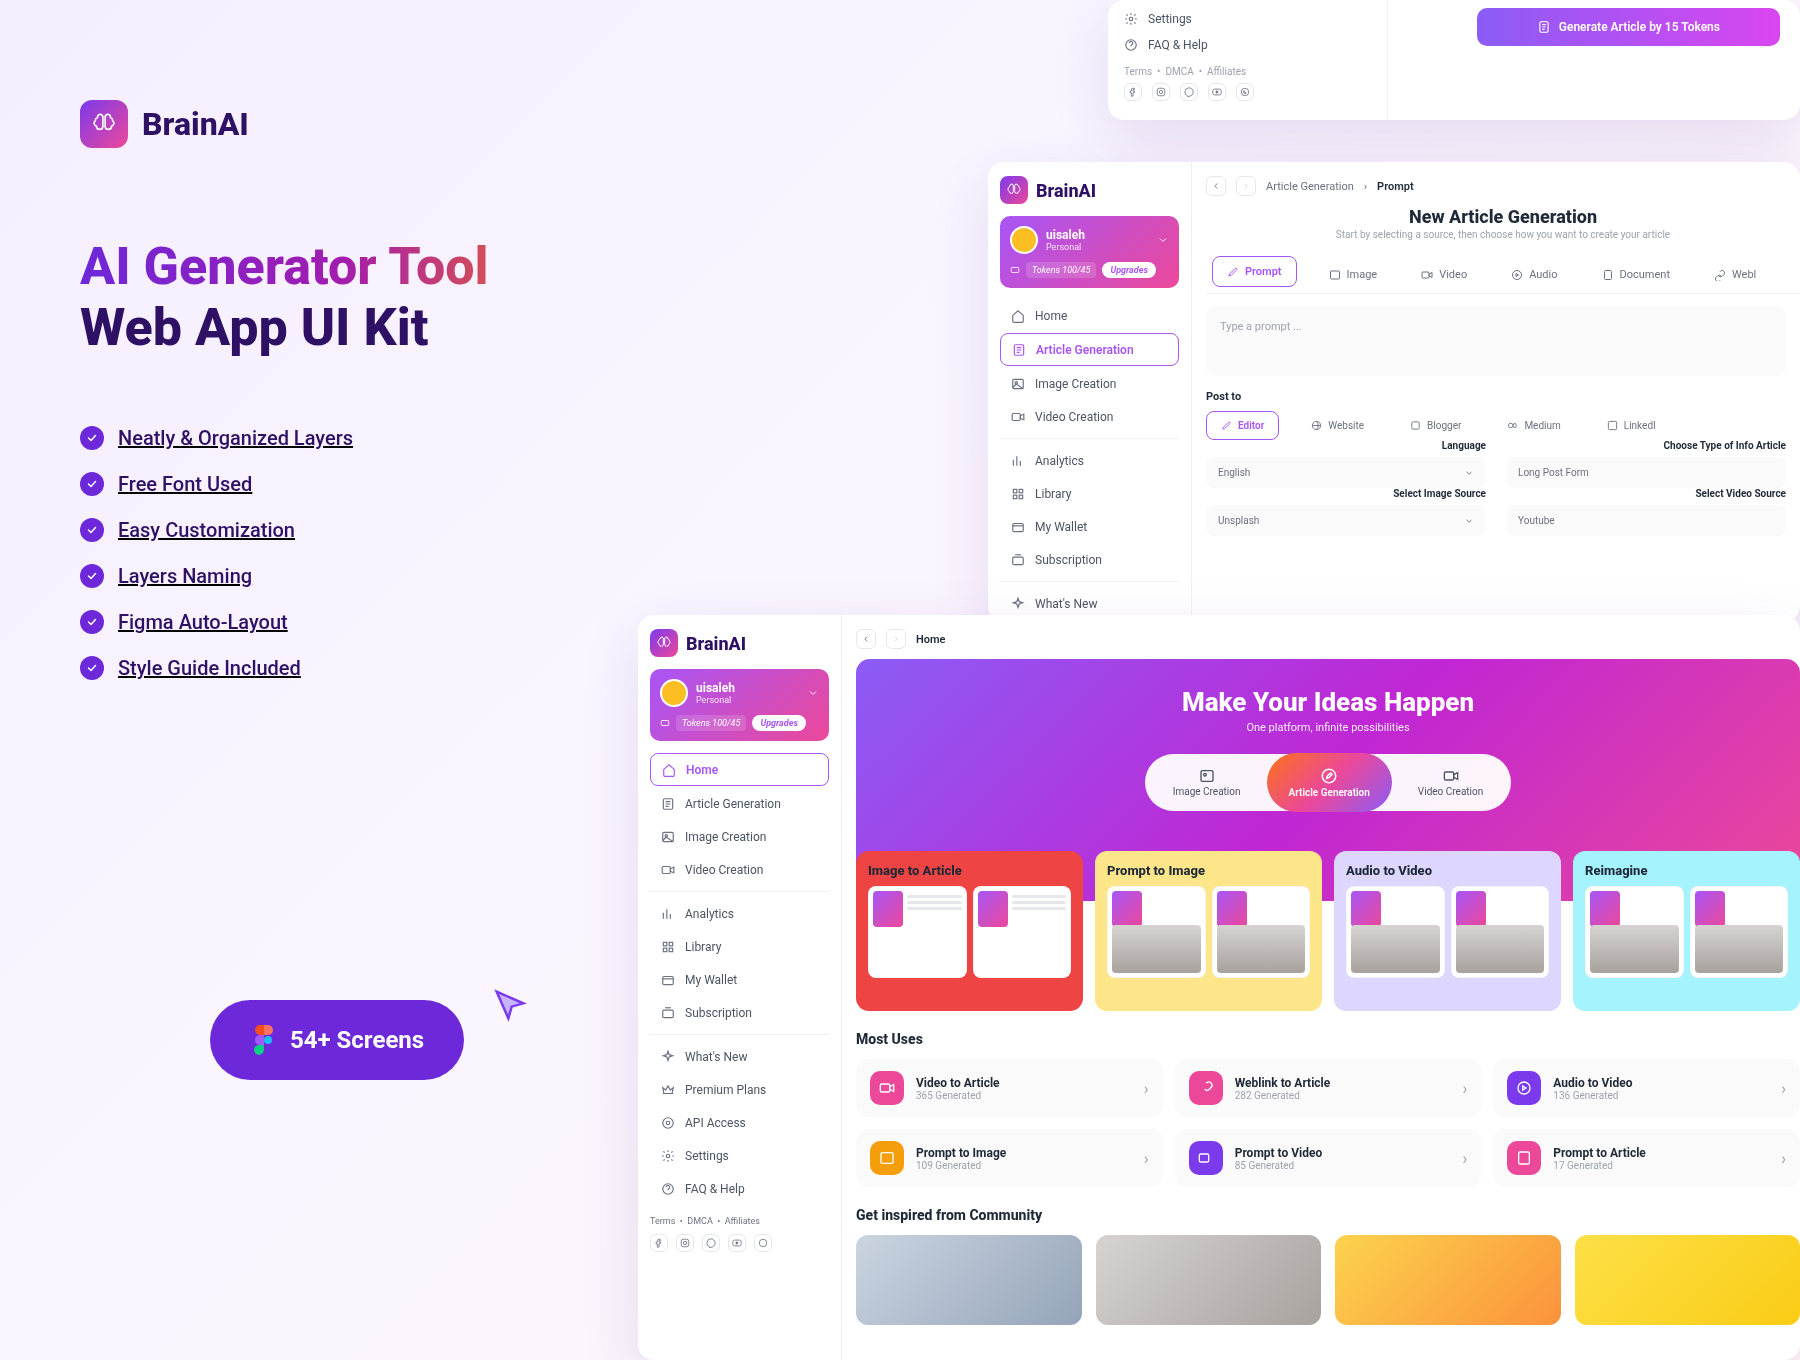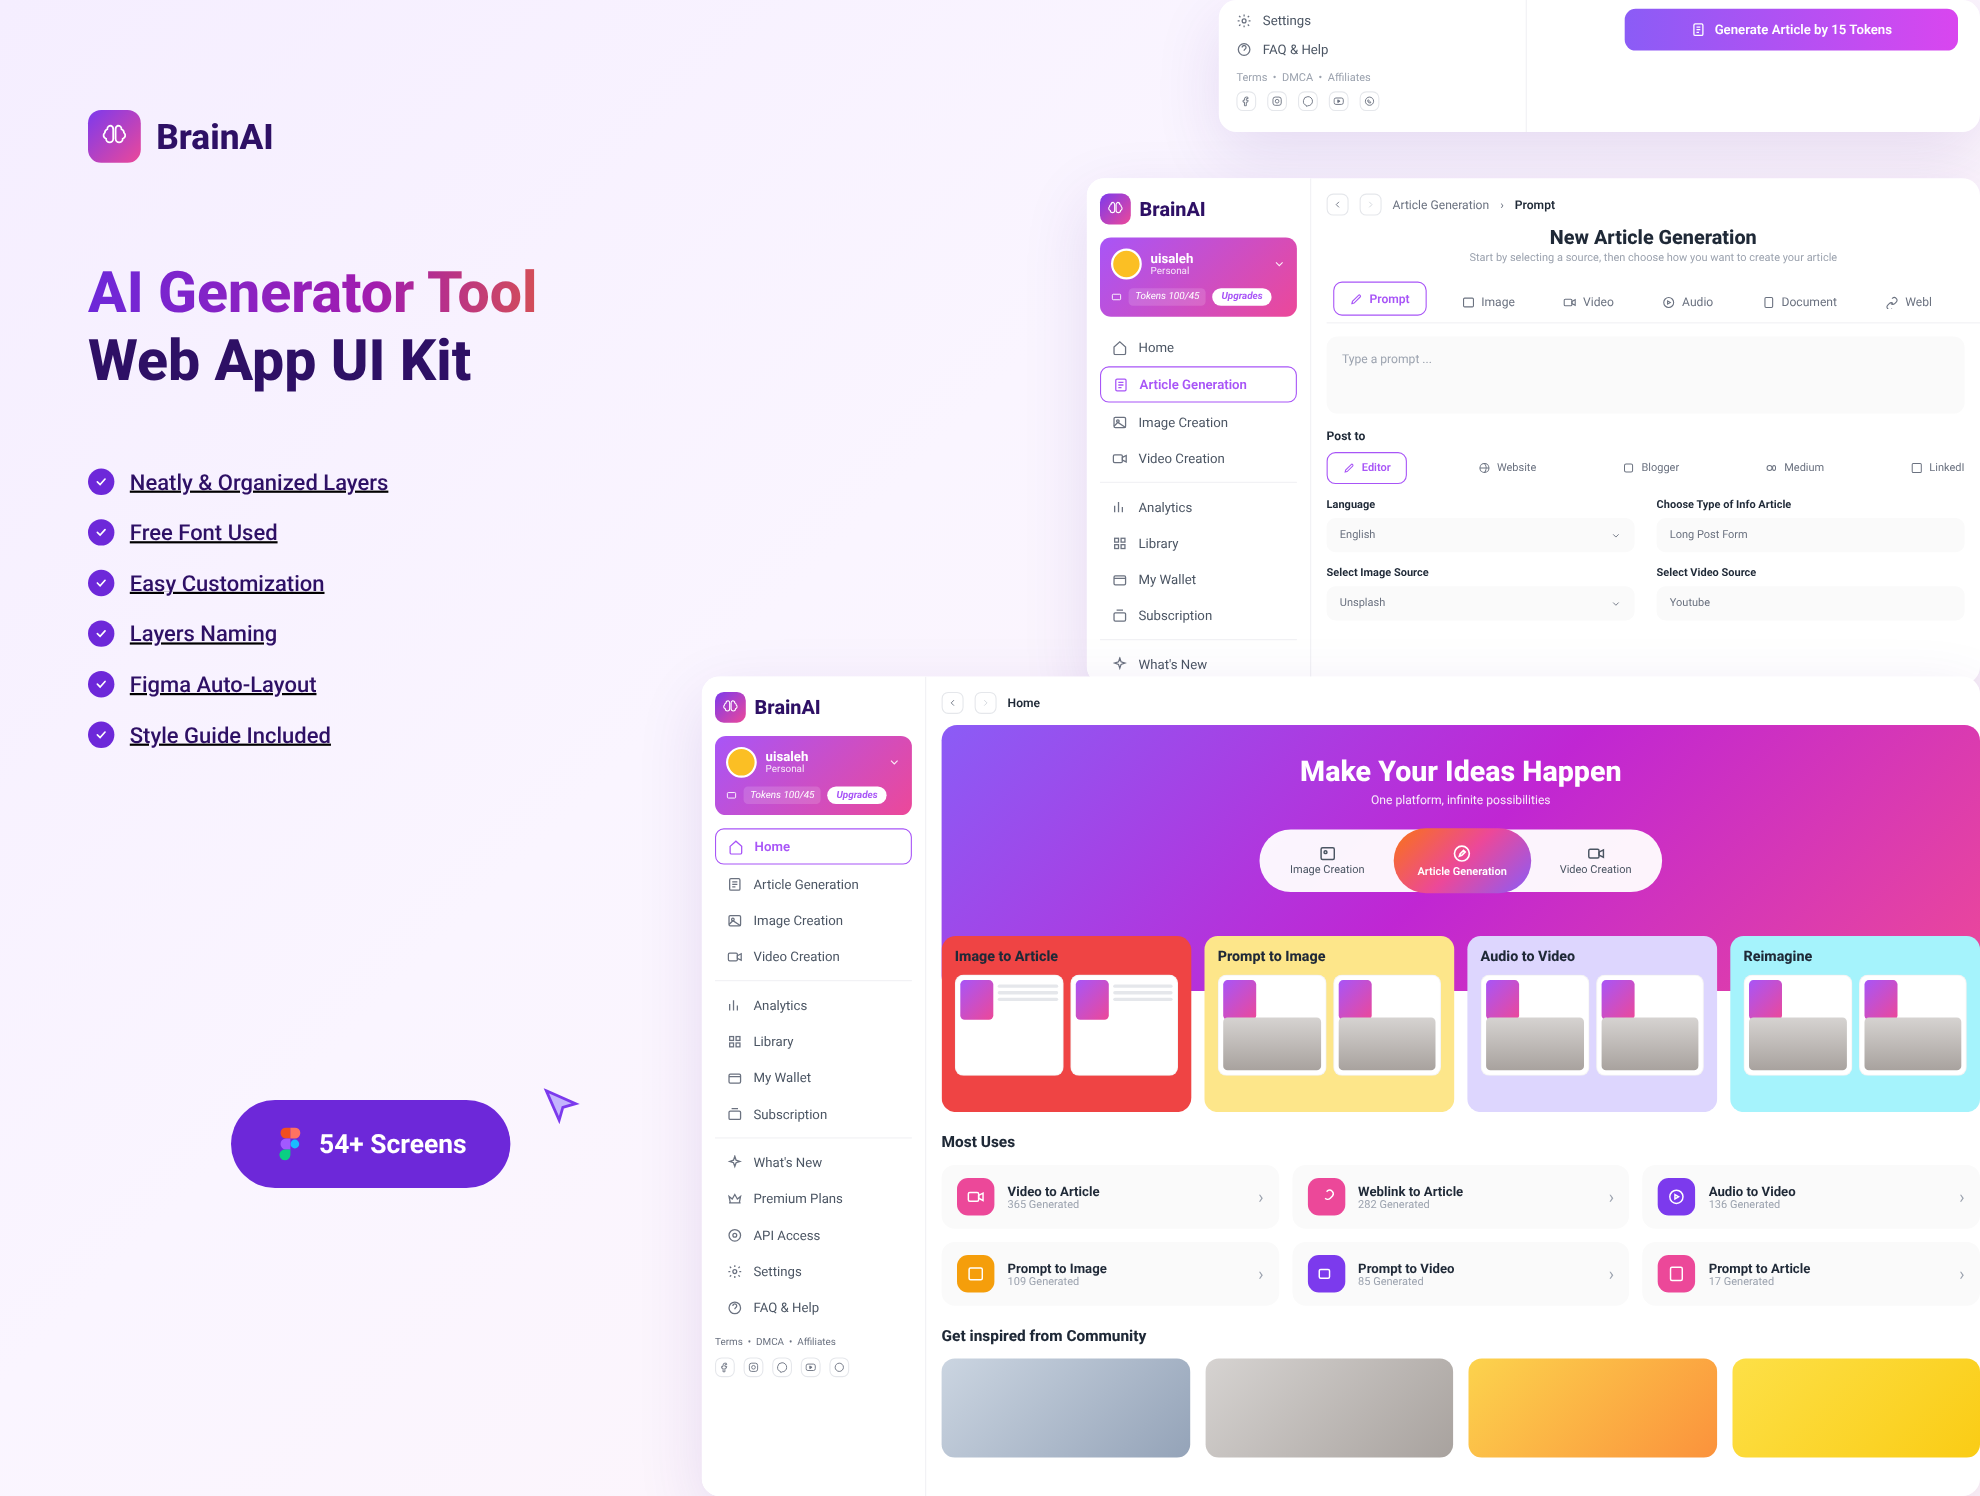--- a/index.html
+++ b/index.html
@@ -64,24 +64,24 @@
 .gen-btn { background: linear-gradient(90deg, #8b5cf6, #d946ef); color: #fff; padding: 12px 60px; border-radius: 10px; font-size: 12px; font-weight: 600; display: flex; align-items: center; gap: 8px; float: right; margin-top: 8px; }
 
 
 .p2-title { text-align: center; font-size: 18px; font-weight: 800; color: #1f2937; }
 .p2-sub { text-align: center; font-size: 10px; color: #9ca3af; margin-top: 2px; margin-bottom: 16px; }
 .tabs { display: flex; gap: 20px; border-bottom: 1px solid #f1f1f4; padding-left: 6px; }
 .tab { display: flex; align-items: center; gap: 6px; font-size: 11px; color: #6b7280; padding: 10px 12px; cursor: pointer; }
 .tab.active { border: 1.5px solid #a855f7; border-radius: 8px; color: #a855f7; font-weight: 600; padding: 8px 14px; margin-bottom: 6px; }
 .prompt-box { background: #fafafa; border-radius: 10px; padding: 14px; font-size: 11px; color: #9ca3af; height: 70px; margin-top: 12px; margin-right: 14px; }
 .post-label { font-size: 11px; font-weight: 700; color: #1f2937; margin-top: 14px; }
-.post-row { display: flex; gap: 0; margin-top: 8px; justify-content: space-between; }
+.post-row { display: flex; gap: 18px; margin-top: 8px; }
 .post-opt { display: flex; align-items: center; gap: 6px; font-size: 10px; color: #6b7280; padding: 8px 14px; border-radius: 8px; }
 .post-opt.active { border: 1.5px solid #a855f7; color: #a855f7; font-weight: 600; }
-.form-row { display: flex; gap: 20px; margin-top: 14px; margin-right: 14px; }
+.form-row { display: flex; gap: 20px; margin-right: 14px; text-align: right; }
 .form-col { flex: 1; }
 .form-lbl { font-size: 10px; font-weight: 700; color: #1f2937; margin-bottom: 6px; }
 .form-sel { display: flex; align-items: center; justify-content: space-between; padding: 10px 12px; background: #fafafa; border-radius: 8px; font-size: 10px; color: #6b7280; }
 
 
 .hero { background: linear-gradient(135deg, #8b5cf6, #c026d3, #ec4899); border-radius: 14px; padding: 28px 24px 90px; margin-right: 0; position: relative; color: #fff; text-align: center; margin-bottom: -50px; }
 .hero h2 { font-size: 26px; font-weight: 800; }
 .hero p { font-size: 11px; opacity: 0.9; margin-top: 4px; }
 .hero-tabs { display: inline-flex; background: rgba(255,255,255,0.95); border-radius: 999px; padding: 6px; margin-top: 20px; align-items: center; }
 .hero-tab { display: flex; flex-direction: column; align-items: center; gap: 2px; padding: 8px 22px; font-size: 10px; color: #4b5563; cursor: pointer; }

